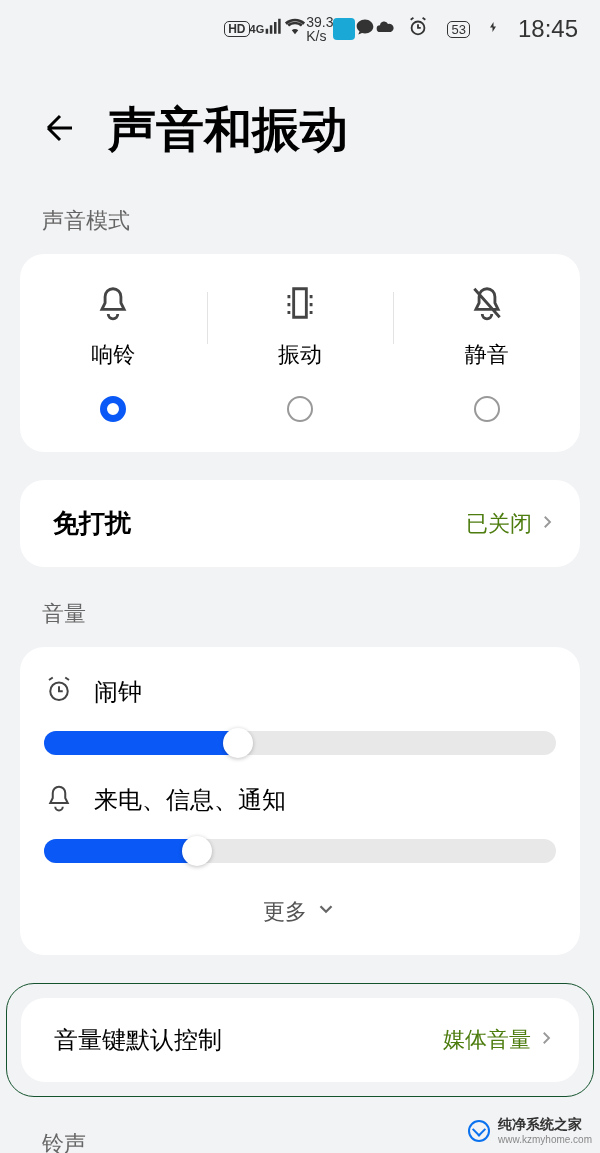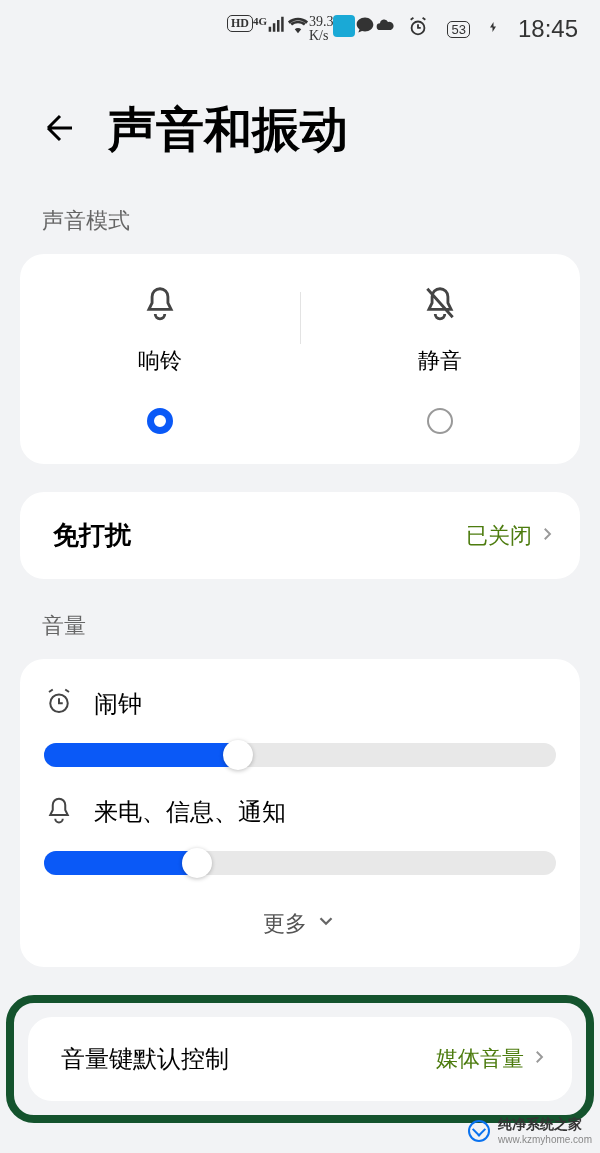--- a/index.html
+++ b/index.html
@@ -15,21 +15,21 @@
     .status-bar {
       height: 58px;
       display: flex;
       align-items: center;
       justify-content: flex-end;
       padding: 0 22px;
       gap: 12px;
       font-size: 18px;
       color: #333;
     }
-    .status-left { display: flex; align-items: flex-start; gap: 0; font-family: Liberation Serif, serif; }
+    .status-left { display: flex; align-items: center; gap: 0; }
     .status-right { display: flex; align-items: center; gap: 18px; }
     .hd-badge {
       border: 1.5px solid #333;
       border-radius: 5px;
       padding: 0px 3px;
       font-size: 12px;
       font-weight: 700;
     }
     .net-speed { font-size: 14px; line-height: 1; }
     .bat-box {
@@ -61,21 +61,21 @@
     }
     .sound-mode-card {
       display: flex;
       padding: 30px 0 30px;
     }
     .mode-col {
       flex: 1;
       display: flex;
       flex-direction: column;
       align-items: center;
-      gap: 20px;
+      gap: 14px;
       position: relative;
     }
     .mode-col + .mode-col::before {
       content: "";
       position: absolute;
       left: 0;
       top: 8px;
       height: 52px;
       width: 1px;
       background: #e3e3e3;
@@ -144,21 +144,21 @@
     .more-row {
       display: flex;
       align-items: center;
       justify-content: center;
       padding: 6px 0 28px;
       gap: 8px;
       color: #555;
       font-size: 22px;
     }
     .highlight-wrap {
-      border: 8px solid #14532d;
+      border: 1px solid #14532d;
       border-radius: 28px;
       padding: 14px 14px;
       margin: 0 6px 28px;
     }
     .highlight-wrap .card { margin: 0; }
     .watermark {
       position: absolute;
       bottom: 8px;
       right: 8px;
       display: flex;
@@ -245,20 +245,29 @@
 
 <div class="card sound-mode-card">
   <div class="mode-col">
     <span class="mode-icon">
       <svg viewBox="0 0 24 24">
           <path fill="none" stroke="#444" stroke-width="1.8" d="M12 3a5 5 0 00-5 5v4l-2 4h14l-2-4V8a5 5 0 00-5-5zM9 19a3 3 0 006 0"></path>
         </svg>
     </span>
     <span class="mode-label">响铃</span>
     <span class="radio-outer selected"></span>
+  </div>
+  <div class="mode-col">
+    <span class="mode-icon">
+      <svg viewBox="0 0 24 24">
+          <path fill="none" stroke="#444" stroke-width="1.8" d="M8 3h8v18H8zM5 7v2m0 3v2m0 3v2M19 7v2m0 3v2m0 3v2"></path>
+        </svg>
+    </span>
+    <span class="mode-label">振动</span>
+    <span class="radio-outer"></span>
   </div>
   <div class="mode-col">
     <span class="mode-icon">
       <svg viewBox="0 0 24 24">
           <path fill="none" stroke="#444" stroke-width="1.8" d="M12 3a5 5 0 00-5 5v4l-2 4h14l-2-4V8a5 5 0 00-5-5zM9 19a3 3 0 006 0M4 3l16 18"></path>
         </svg>
     </span>
     <span class="mode-label">静音</span>
     <span class="radio-outer"></span>
   </div>

